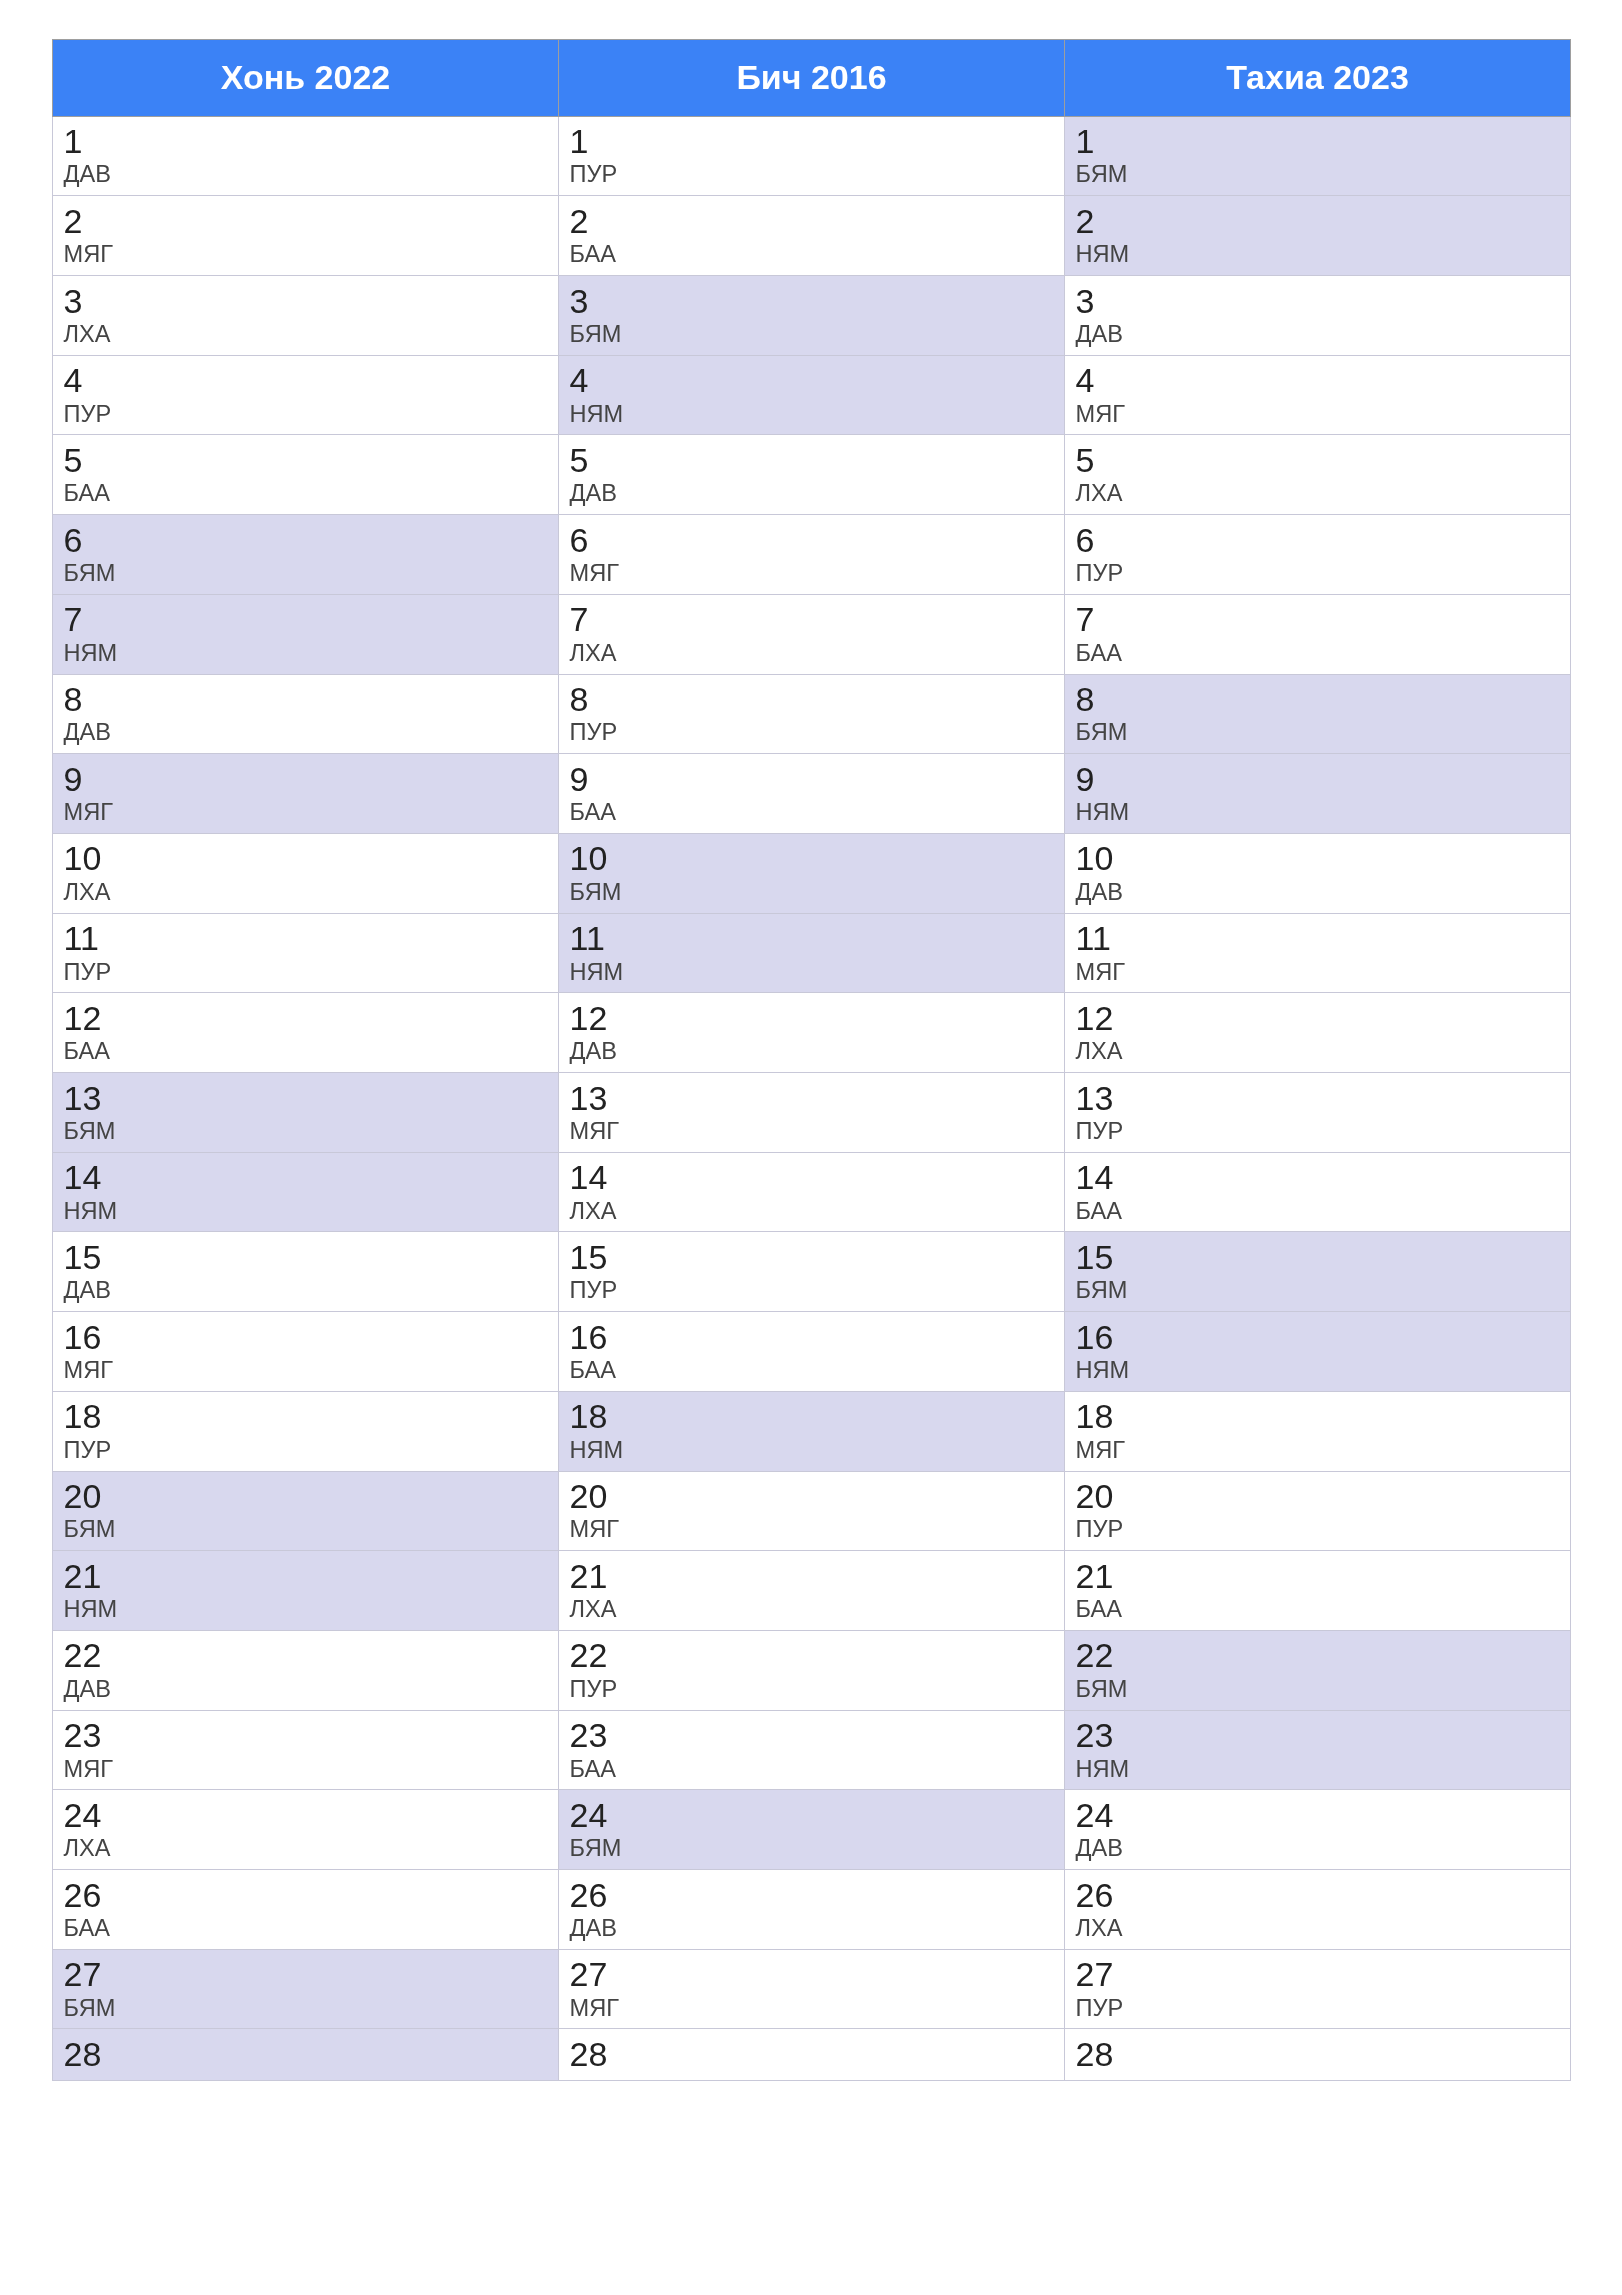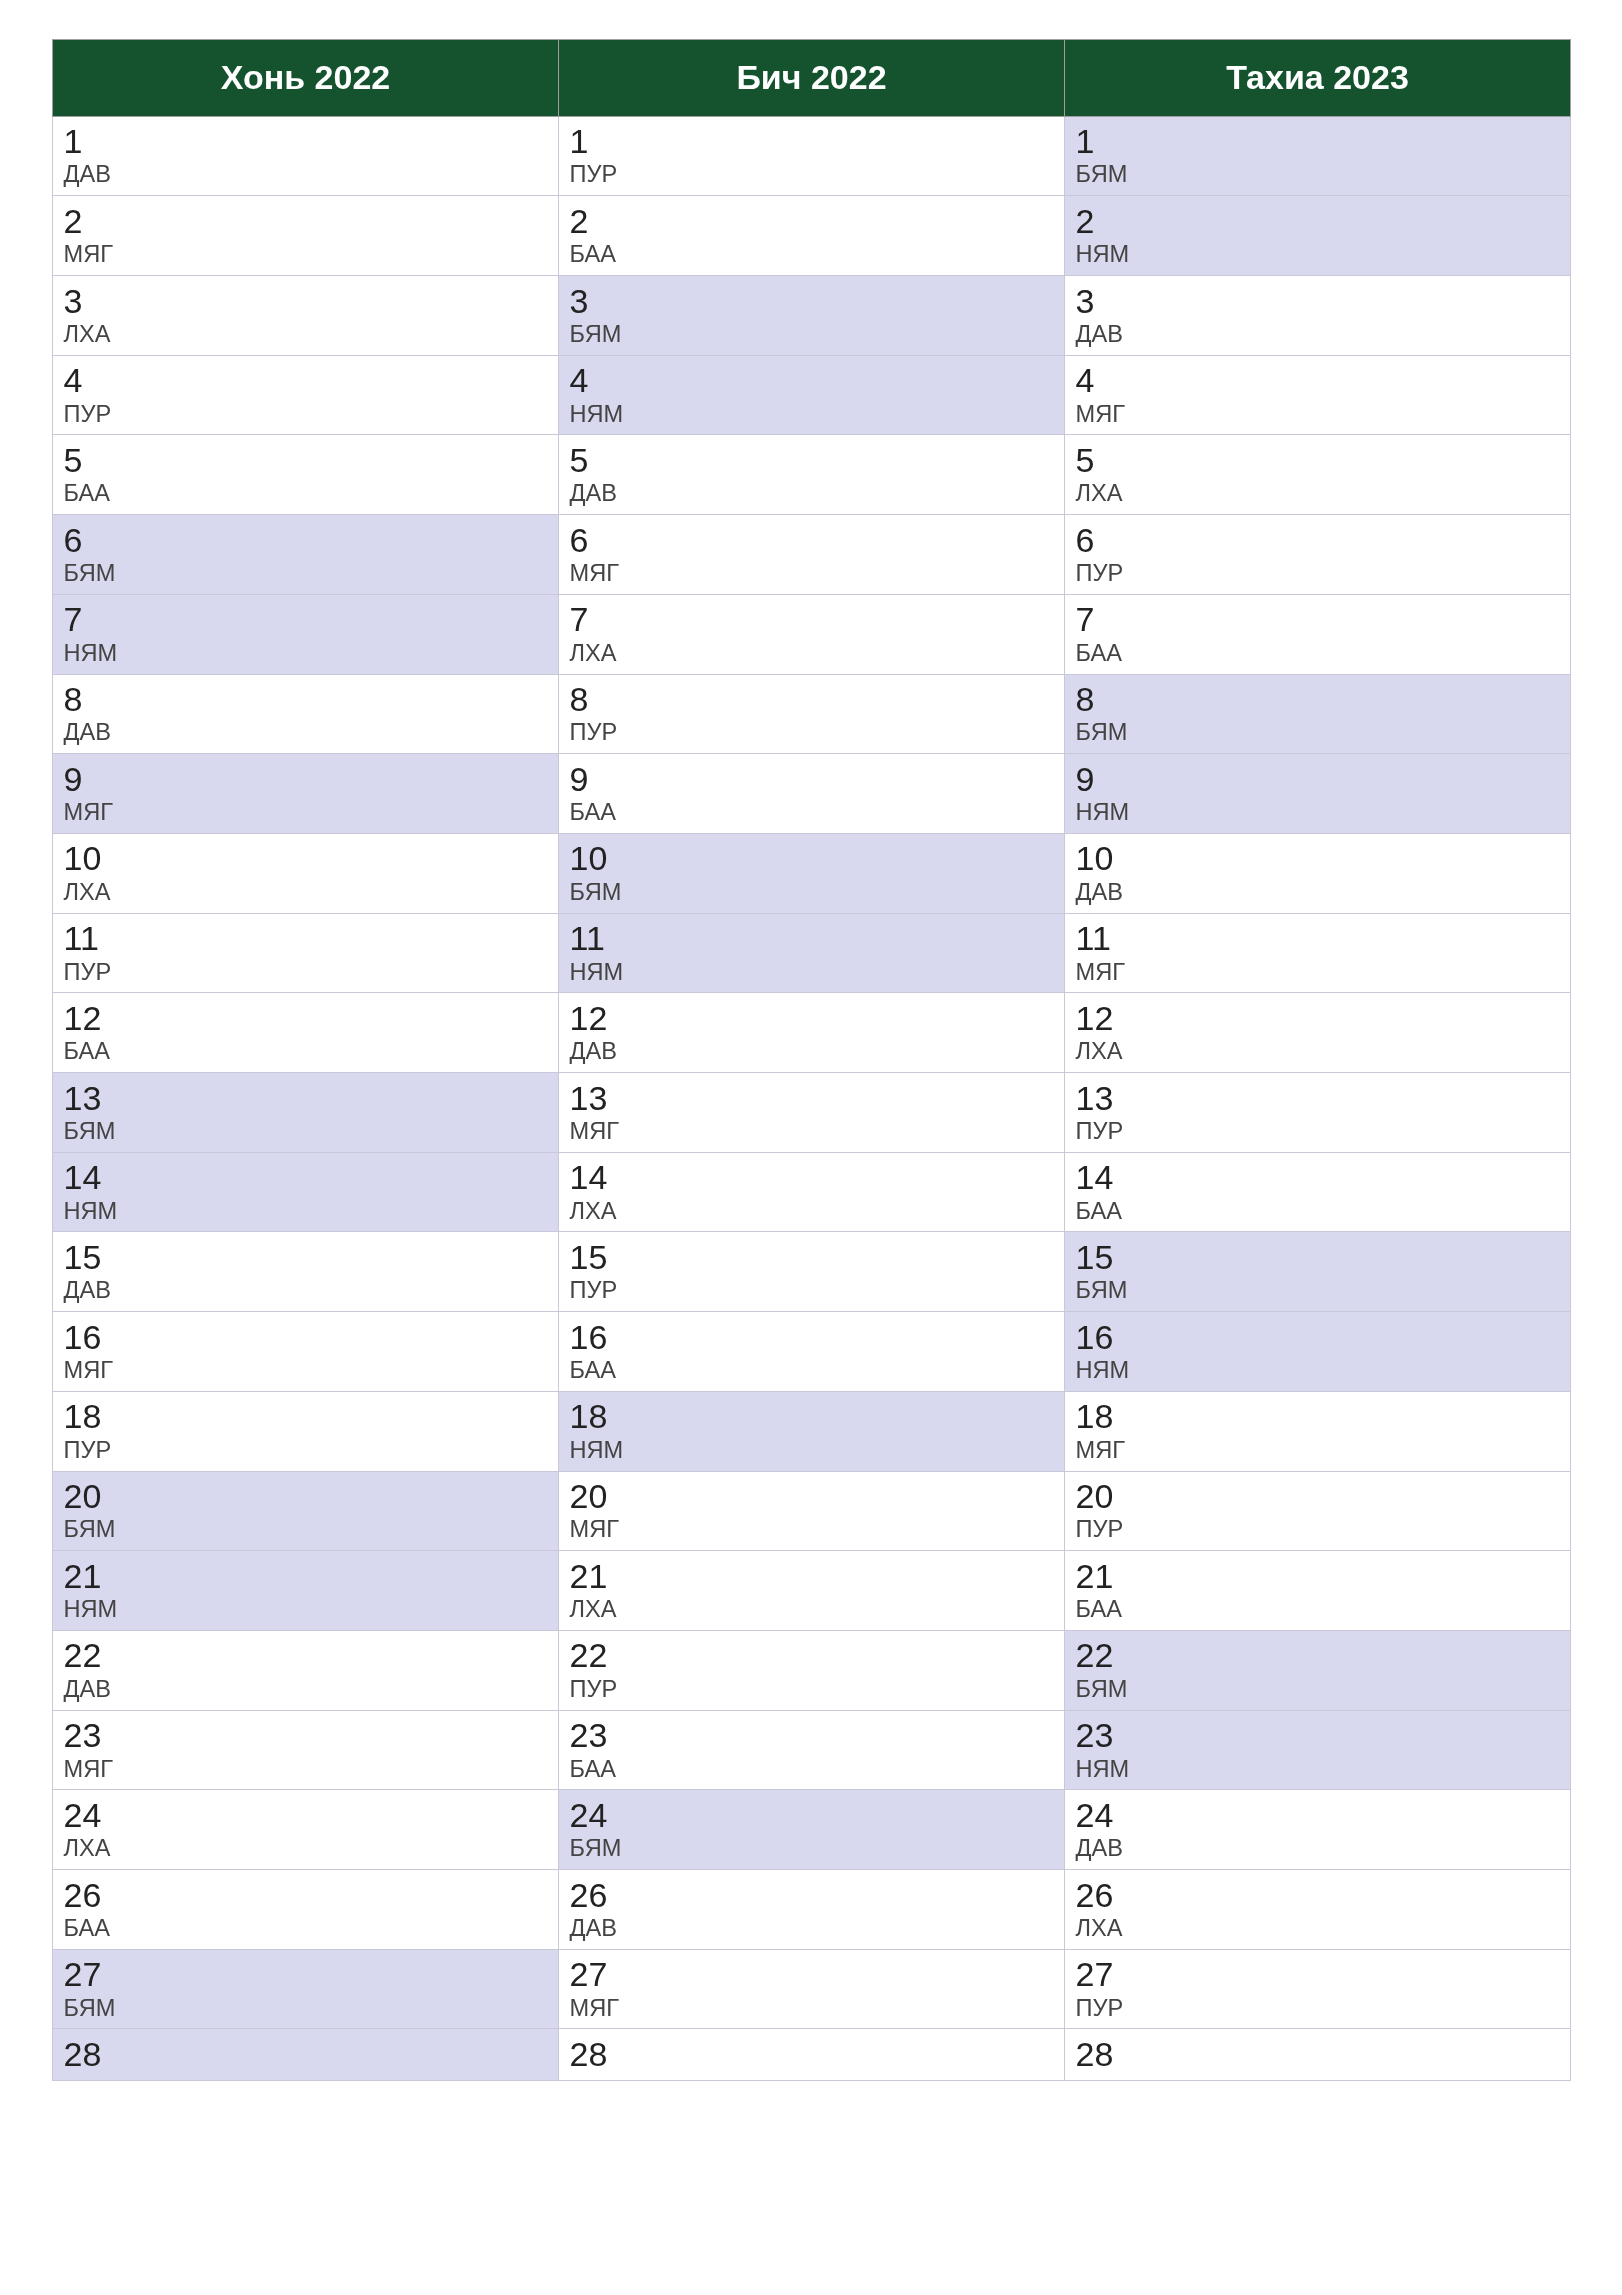--- a/index.html
+++ b/index.html
@@ -9,21 +9,21 @@
       width: 1623px;
       min-height: 2295px;
       padding: 39px 52px;
     }
     .calendar-grid {
       width: 100%;
       border-collapse: collapse;
       border: 1.3px solid #9e9e9e;
     }
     .calendar-grid th {
-      background: #14532d;
+      background: #3b82f6;
       color: #fff;
       font-size: 34px;
       font-weight: bold;
       padding: 18.3px 13px;
       text-align: center;
       border: 1.3px solid #9e9e9e;
     }
     .calendar-grid td {
       border: 0.7px solid #c8c8d8;
       vertical-align: top;
@@ -47,21 +47,21 @@
       background: #d8d8ee;
     }
   </style>
 </head>
 <body>
 
 <table class="calendar-grid">
   <thead>
     <tr>
       <th>Хонь 2022</th>
-      <th>Бич 2022</th>
+      <th>Бич 2016</th>
       <th>Тахиа 2023</th>
     </tr>
   </thead>
   <tbody id="calendar-body">
   <tr>
         <td>
           <div class="day-number">1</div>
         <div class="day-name">ДАВ</div>
         </td>
         <td>

